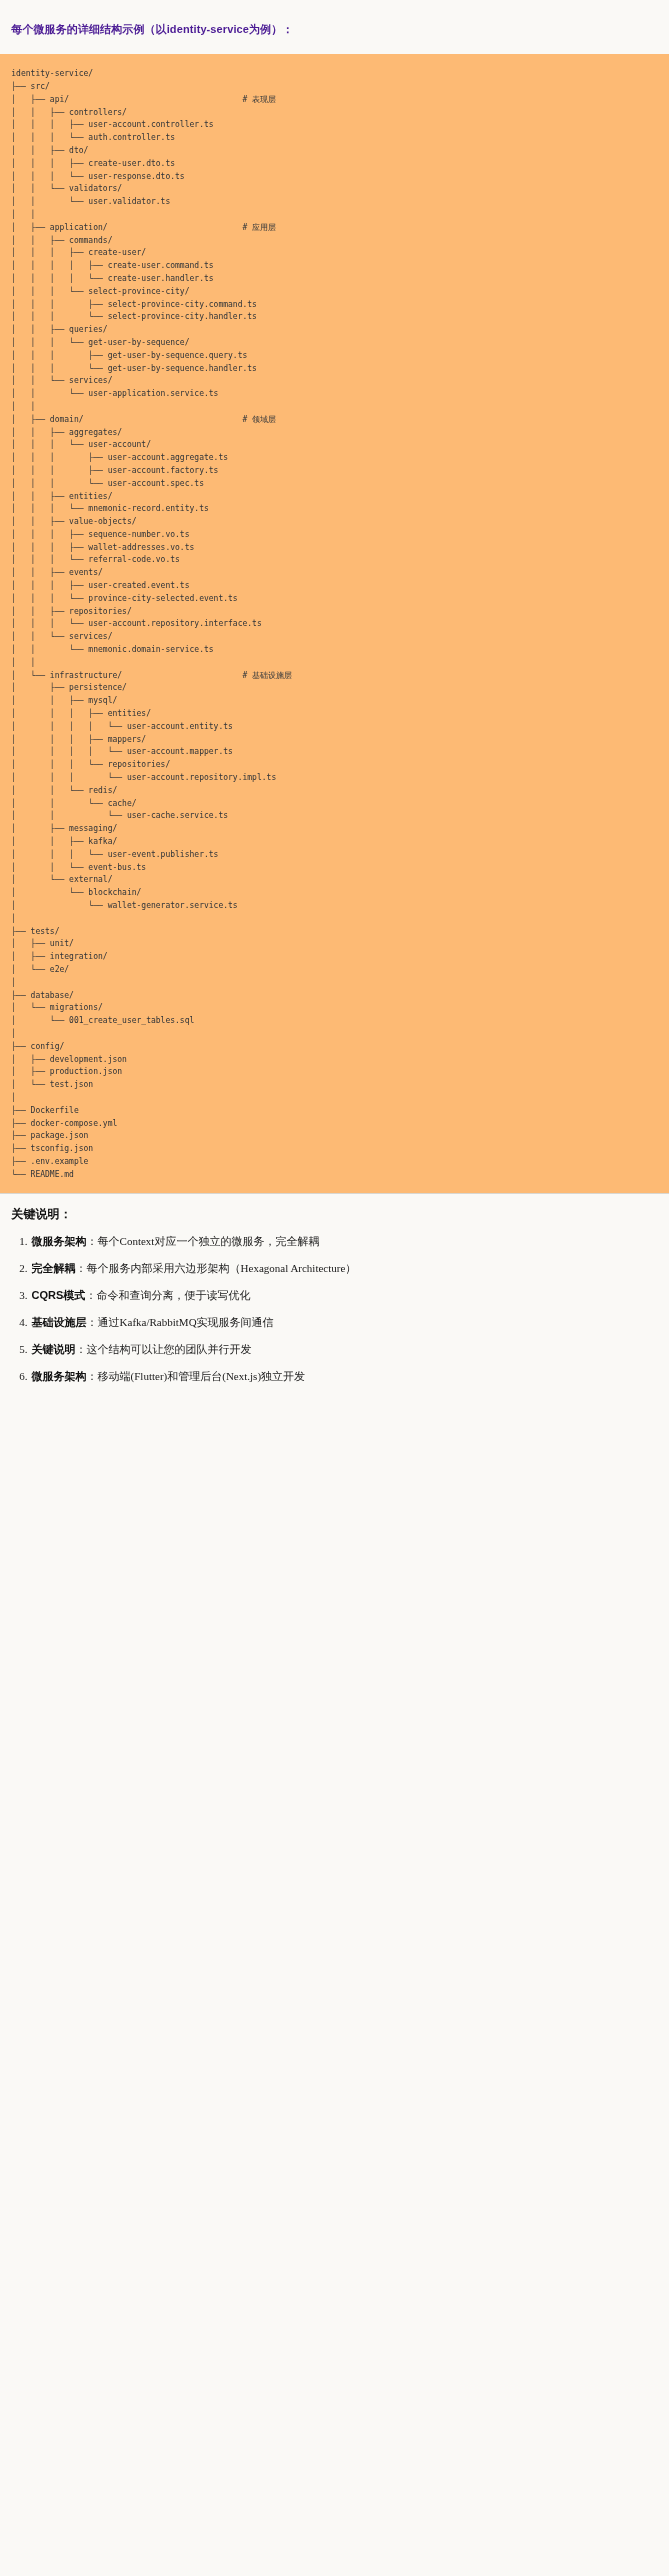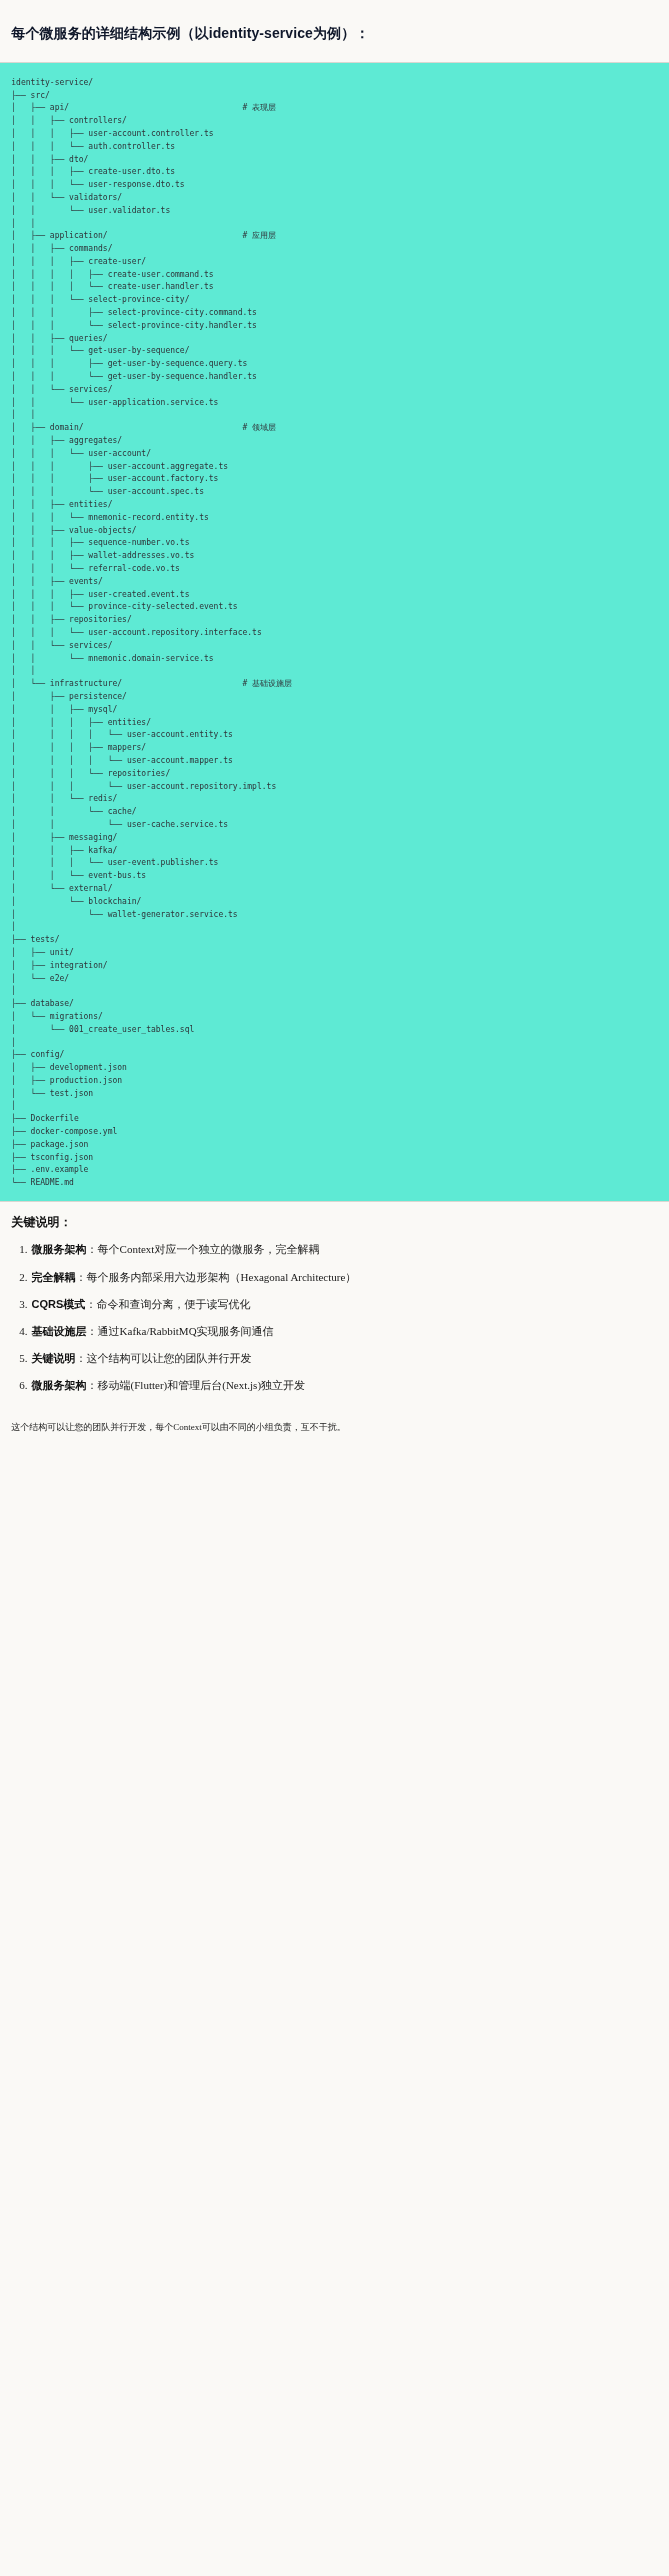--- a/index.html
+++ b/index.html
@@ -16,38 +16,38 @@
   .page {
     width: 669px;
     box-sizing: border-box;
     background: #faf9f6;
   }
 
   
   .doc-title {
     font-family: "Liberation Sans", "DejaVu Sans", sans-serif;
     font-weight: bold;
-    font-size: 14px;
+    font-size: 11px;
     line-height: 1.5;
-    color: #0f172a;
+    color: #4c1d95;
     padding: 13.8px 11.3px 8.8px 11.3px;
     letter-spacing: 0.1px;
   }
   .rule {
     height: 0.6px;
     background: #d9d7d1;
     border: 0;
     margin: 0;
     width: 100%;
   }
 
   
   .tree-block {
     padding: 13.8px 11.3px 11.3px 11.3px;
-    background: #5eead4;
+    background: #fdba74;
   }
   pre.tree {
     margin: 0;
     padding: 0;
     font-family: "DejaVu Sans Mono", "Liberation Mono", monospace;
     font-size: 8px;
     line-height: 12.8px;
     color: #2e3338;
     white-space: pre;
     letter-spacing: 0px;
@@ -212,16 +212,15 @@
       </li>
       <li>
         <span class="k-term">关键说明</span><span class="k-sep">：</span><span class="k-desc">这个结构可以让您的团队并行开发</span>
       </li>
       <li>
         <span class="k-term">微服务架构</span><span class="k-sep">：</span><span class="k-desc">移动端(Flutter)和管理后台(Next.js)独立开发</span>
       </li>
     </ol>
   </div>
 
-  <div class="closing">这个结构可以让您的团队并行开发，每个Context可以由不同的小组负责，互不干扰。</div>
 
 </div>
 
 
 </body></html>

